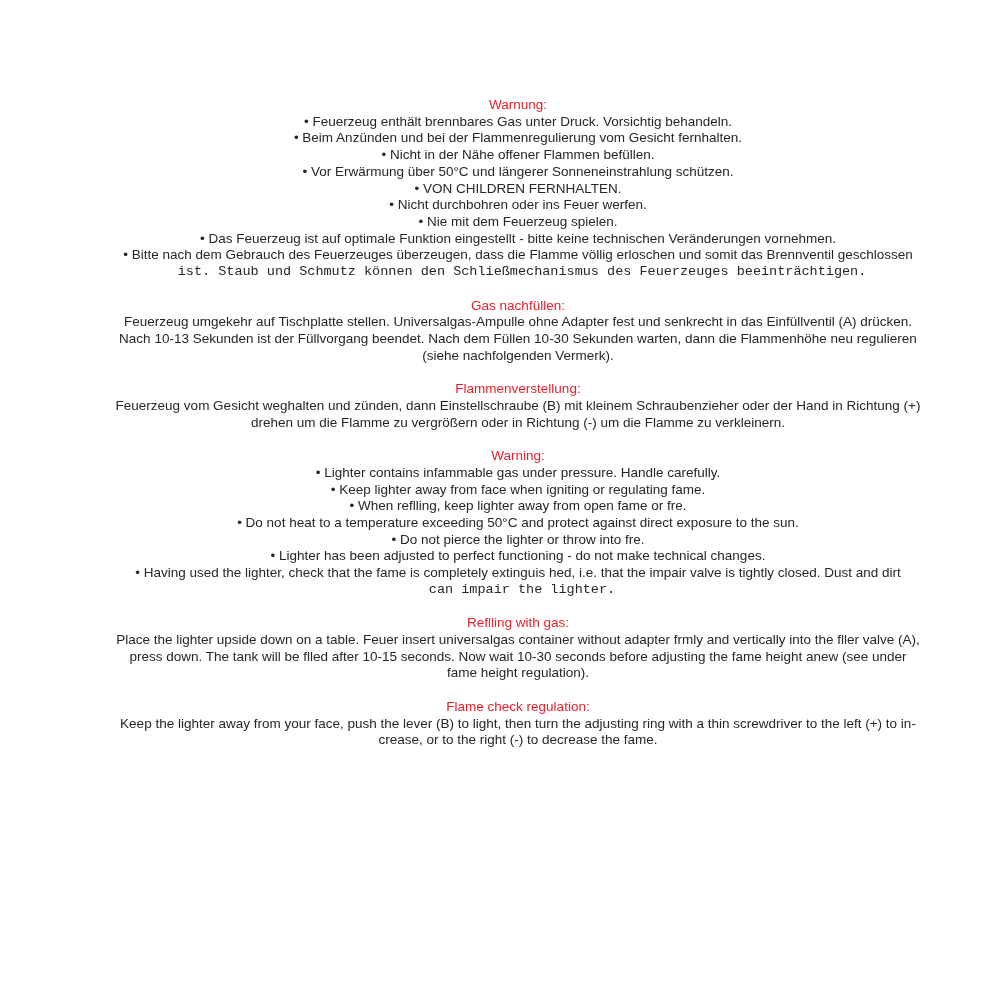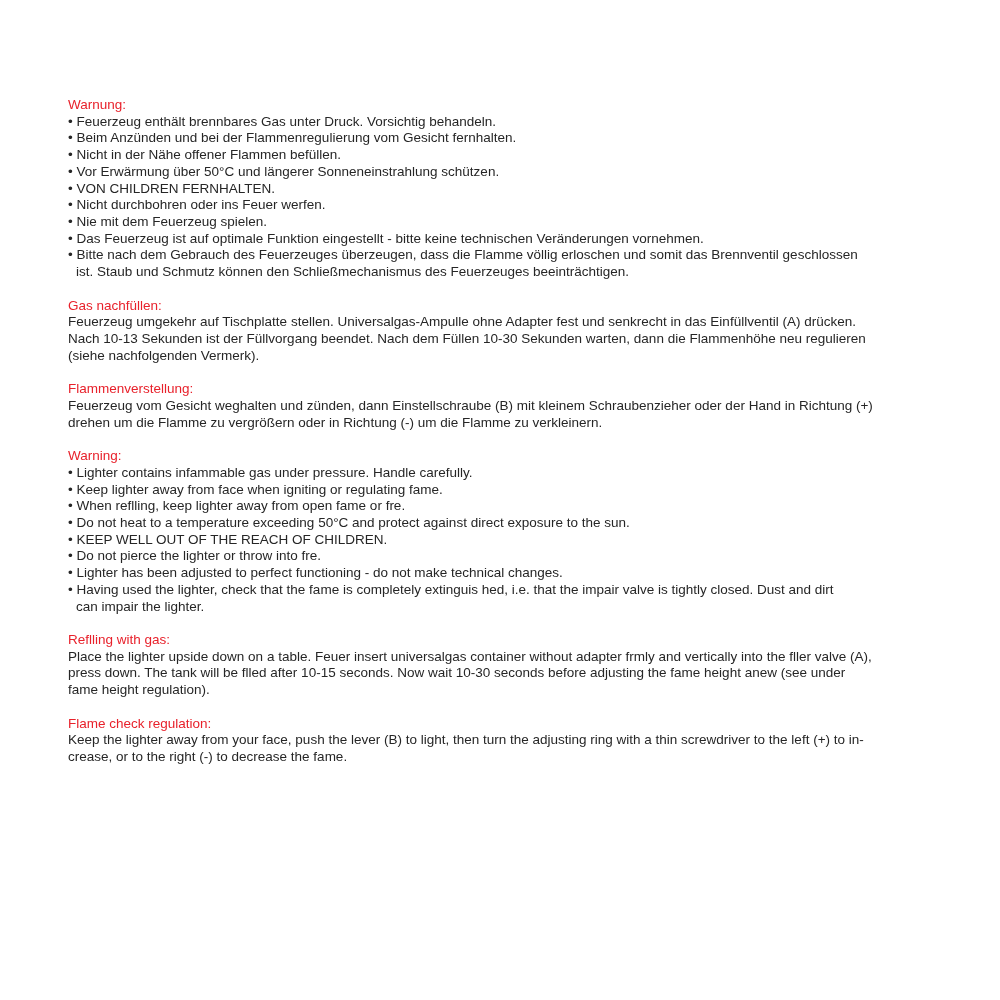--- a/index.html
+++ b/index.html
@@ -13,33 +13,35 @@
   .doc-page {
     position: absolute;
     left: 68px;
     top: 97px;
     width: 900px;
     font-family: "Liberation Sans", sans-serif;
     font-size: 13.5px;
     line-height: 16.72px;
     color: var(--body-color, #262626);
     letter-spacing: 0px;
+    text-align: center;
   }
   .doc-section {
     margin: 0 0 16.72px 0;
   }
   .section-heading {
     color: var(--heading-color, #e8212b);
     white-space: nowrap;
   }
   .text-line {
     white-space: nowrap;
   }
   .text-line.indent {
     padding-left: 8px;
+    font-family: Liberation Mono, monospace;
   }
 </style>
 </head>
 <body style="background: rgb(255, 255, 255);">
 
 <div class="doc-page">
     <div class="doc-section">
       <div class="section-heading">Warnung:</div>
       <div class="text-line">• Feuerzeug enthält brennbares Gas unter Druck. Vorsichtig behandeln.</div>
       <div class="text-line">• Beim Anzünden und bei der Flammenregulierung vom Gesicht fernhalten.</div>
@@ -62,21 +64,20 @@
       <div class="section-heading">Flammenverstellung:</div>
       <div class="text-line">Feuerzeug vom Gesicht weghalten und zünden, dann Einstellschraube (B) mit kleinem Schraubenzieher oder der Hand in Richtung (+)</div>
       <div class="text-line">drehen um die Flamme zu vergrößern oder in Richtung (-) um die Flamme zu verkleinern.</div>
     </div>
     <div class="doc-section">
       <div class="section-heading">Warning:</div>
       <div class="text-line">• Lighter contains infammable gas under pressure. Handle carefully.</div>
       <div class="text-line">• Keep lighter away from face when igniting or regulating fame.</div>
       <div class="text-line">• When reflling, keep lighter away from open fame or fre.</div>
       <div class="text-line">• Do not heat to a temperature exceeding 50°C and protect against direct exposure to the sun.</div>
-      <div class="text-line">• KEEP WELL OUT OF THE REACH OF CHILDREN.</div>
       <div class="text-line">• Do not pierce the lighter or throw into fre.</div>
       <div class="text-line">• Lighter has been adjusted to perfect functioning - do not make technical changes.</div>
       <div class="text-line">• Having used the lighter, check that the fame is completely extinguis hed, i.e. that the impair valve is tightly closed. Dust and dirt</div>
       <div class="text-line indent">can impair the lighter.</div>
     </div>
     <div class="doc-section">
       <div class="section-heading">Reflling with gas:</div>
       <div class="text-line">Place the lighter upside down on a table. Feuer insert universalgas container without adapter frmly and vertically into the fller valve (A),</div>
       <div class="text-line">press down. The tank will be flled after 10-15 seconds. Now wait 10-30 seconds before adjusting the fame height anew (see under</div>
       <div class="text-line">fame height regulation).</div>

